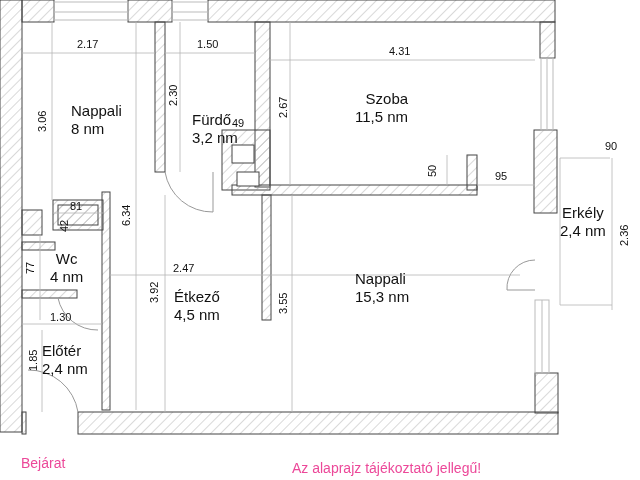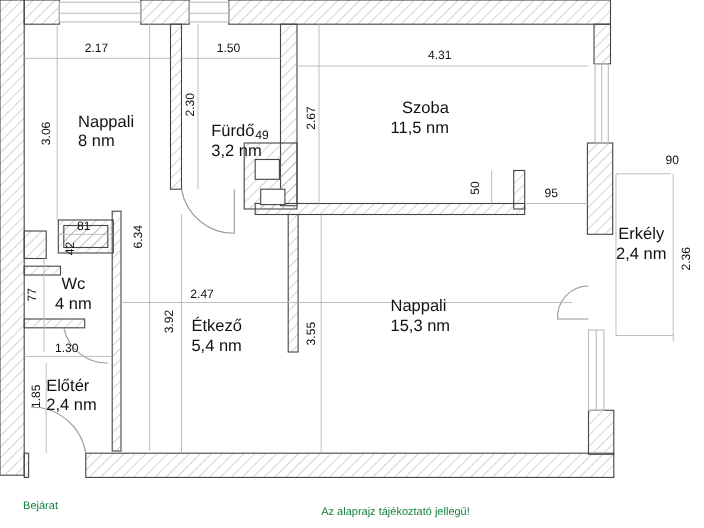--- a/index.html
+++ b/index.html
@@ -1,21 +1,21 @@
 <!DOCTYPE html>
 <html><head>
 <meta charset="utf-8">
 <style>
   html,body{margin:0;padding:0;background:#ffffff;}
   body{width:640px;height:480px;overflow:hidden;position:relative;font-family:"Liberation Sans",sans-serif;color:#111;}
   svg{position:absolute;left:0;top:0;}
   .lbl{position:absolute;font-size:15px;line-height:18px;color:#111;white-space:nowrap;}
   .dim{position:absolute;font-size:11px;line-height:12px;color:#111;white-space:nowrap;}
   .vdim{position:absolute;font-size:11px;line-height:12px;color:#111;white-space:nowrap;transform:rotate(-90deg);transform-origin:left top;}
-  .note{position:absolute;font-size:10px;color:#15803d;white-space:nowrap;}
+  .note{position:absolute;font-size:14px;color:#ec4899;white-space:nowrap;}
 </style>
 </head>
 <body>
 
 <svg width="640" height="480" viewBox="0 0 640 480">
   <defs>
     <pattern id="hatch" patternUnits="userSpaceOnUse" width="7" height="7" patternTransform="rotate(45)">
       <line x1="0" y1="0" x2="0" y2="7" stroke="#a0a0a0" stroke-width="0.8"></line>
     </pattern>
   </defs>
@@ -122,21 +122,21 @@
 <div class="lbl" style="left:560px;top:204px;text-align:center;">
   <div>Erkély</div>
   <div>2,4 nm</div>
 </div>
 <div class="lbl" style="left:50px;top:250px;text-align:center;">
   <div>Wc</div>
   <div>4 nm</div>
 </div>
 <div class="lbl" style="left:174px;top:288px;">
   <div>Étkező</div>
-  <div>5,4 nm</div>
+  <div>4,5 nm</div>
 </div>
 <div class="lbl" style="left:355px;top:270px;">
   <div>Nappali</div>
   <div>15,3 nm</div>
 </div>
 <div class="lbl" style="left:42px;top:342px;">
   <div>Előtér</div>
   <div>2,4 nm</div>
 </div>
 

